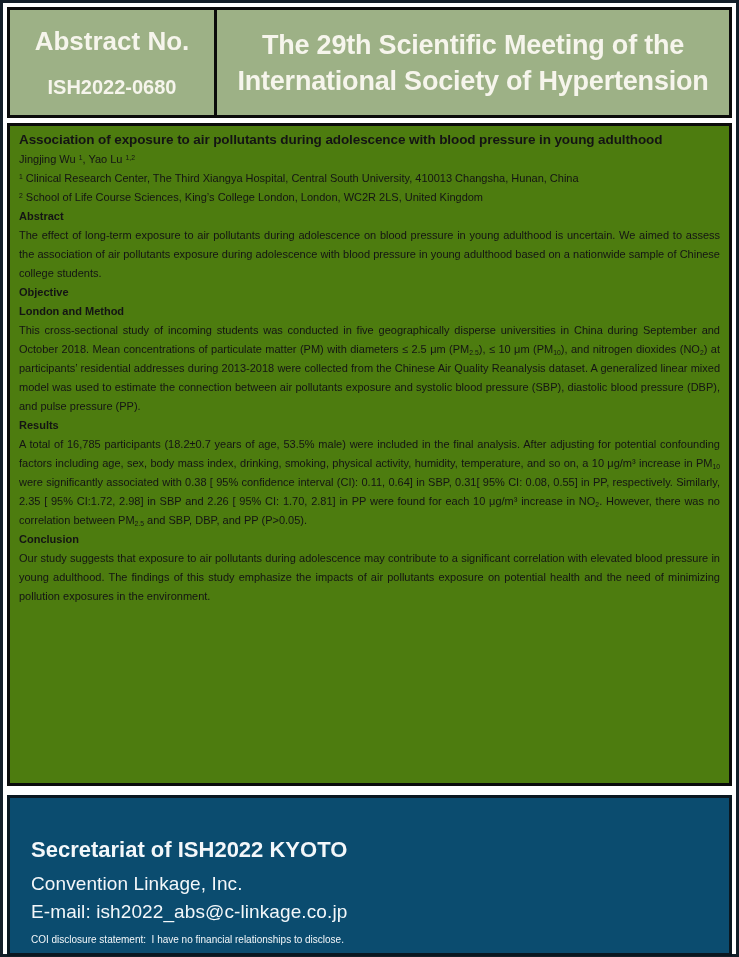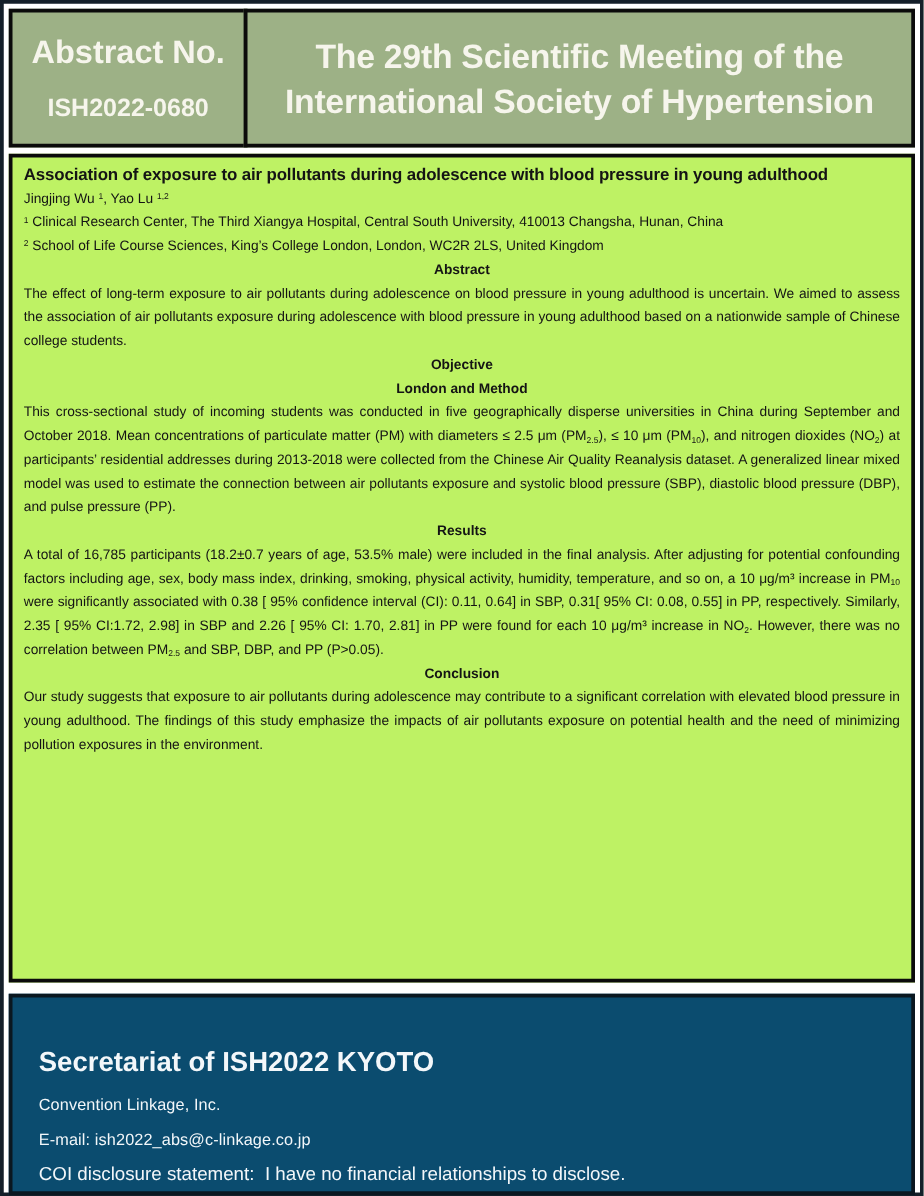--- a/index.html
+++ b/index.html
@@ -9,46 +9,46 @@
     padding:4px;display:flex;flex-direction:column;
     font-family:"Liberation Sans",sans-serif;
   }
   
   .header{display:flex;height:111px;flex:0 0 auto;}
   .hbox{
     background:var(--green,#9DB186);border:3px solid #0b0b0b;box-sizing:border-box;
     display:flex;flex-direction:column;align-items:center;justify-content:center;
     color:#f6f5ec;
   }
-  .hbox.left{width:191px;}
+  .hbox.left{width:210px;}
   .hbox.right{flex:1;margin-left:-3px;}
   .abs-label{font-size:26px;font-weight:bold;line-height:31px;}
   .abs-value{font-size:20px;font-weight:bold;line-height:25px;margin-top:18px;}
   .meet-line{font-size:27px;font-weight:bold;line-height:36px;text-align:left;letter-spacing:-0.2px;}
   
   .body-box{
     margin-top:5px;border:3px solid #0b0b0b;box-sizing:border-box;
     height:663px;flex:0 0 auto;overflow:hidden;
-    padding:4px 9px 0 9px;color:#141414;background:#bef264;
+    padding:4px 9px 0 9px;color:#141414;background:#4d7c0f;
   }
   .paper-title{font-size:13.5px;font-weight:bold;line-height:20px;letter-spacing:-0.1px;}
   .blk{font-size:11px;line-height:19px;text-align:justify;}
-  .blk.heading{font-weight:bold;text-align:center;}
+  .blk.heading{font-weight:bold;text-align:left;}
   sup,sub{font-size:0.62em;line-height:0;vertical-align:baseline;position:relative;}
   sup{top:-0.45em;}
   sub{top:0.28em;}
   
   .footer-box{
     margin-top:9px;flex:1;box-sizing:border-box;
     background:var(--navy,#0B4C6F);border:3px solid #0a1720;
     padding:13px 21px 0 21px;color:#f3f7fa;
   }
   .sec-title{font-size:22px;font-weight:bold;line-height:30px;margin-bottom:5px;margin-top:24px;}
-  .fline{font-size:13px;line-height:28px;letter-spacing:0.1px;}
-  .coi-line{font-size:15px;line-height:27px;white-space:pre-wrap;}
+  .fline{font-size:19px;line-height:28px;letter-spacing:0.1px;}
+  .coi-line{font-size:10px;line-height:27px;white-space:pre-wrap;}
 </style>
 </head>
 <body>
 
 <div class="page">
 
   <div class="header">
     <div class="hbox left">
       <div class="abs-label">Abstract No.</div>
       <div class="abs-value">ISH2022-0680</div>

